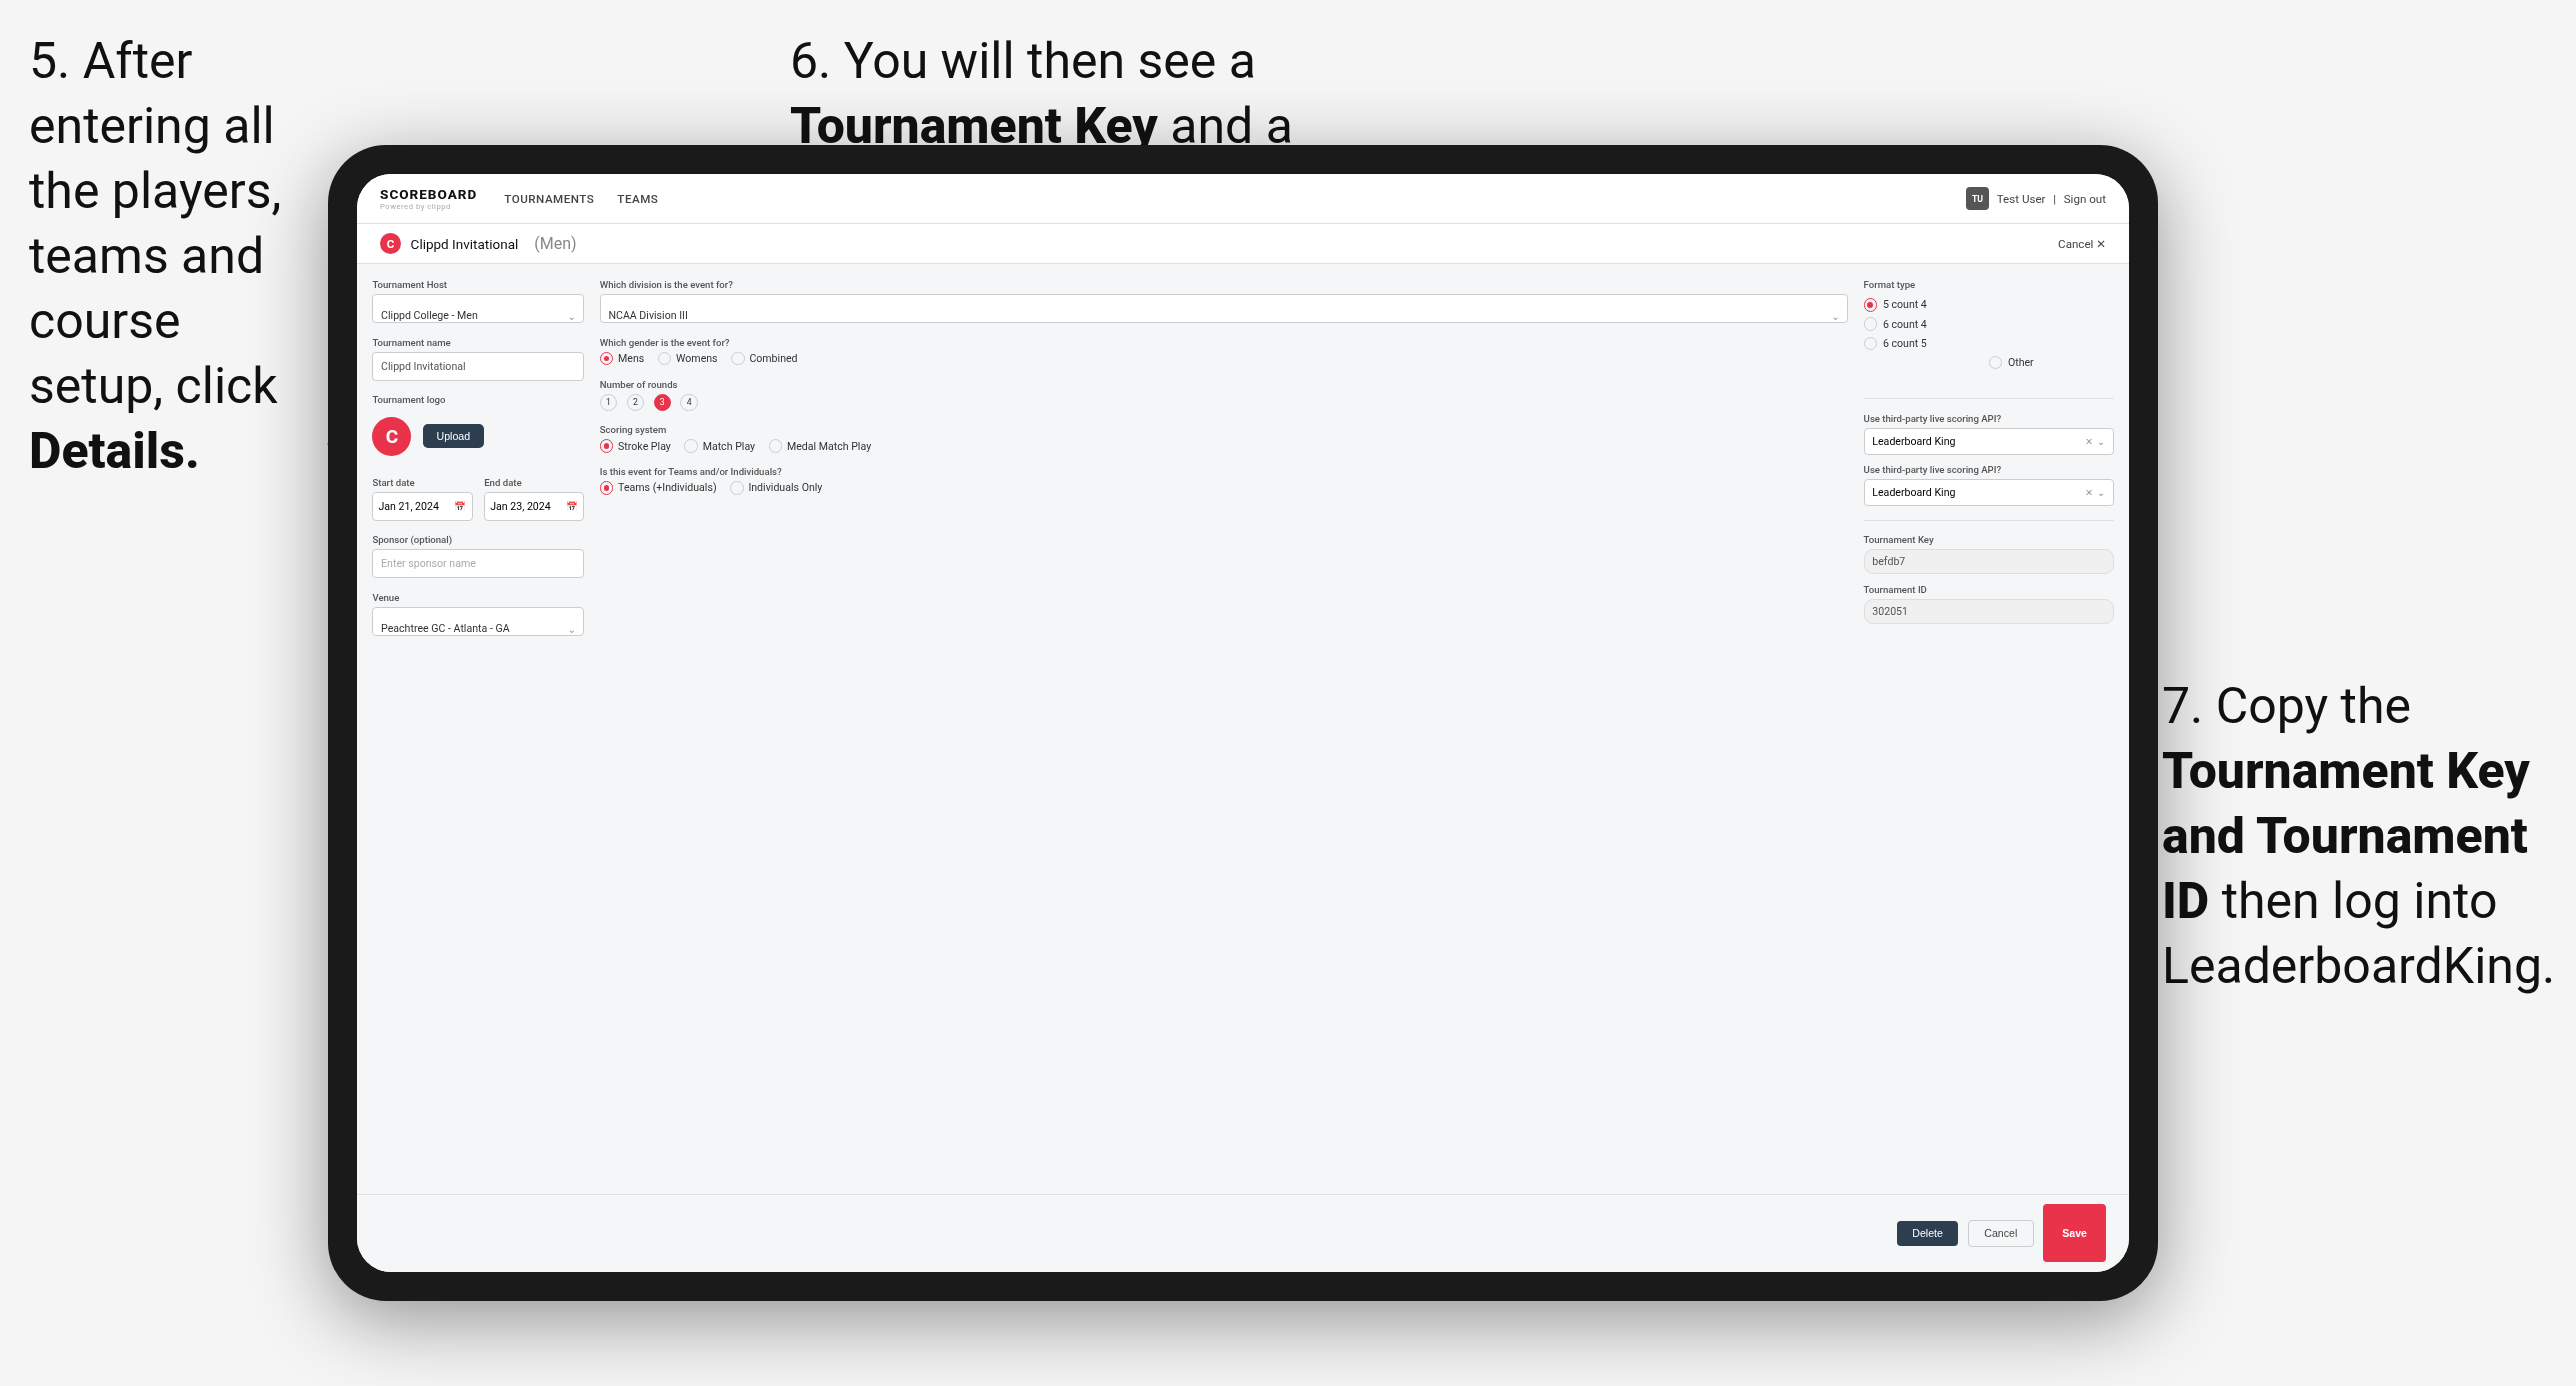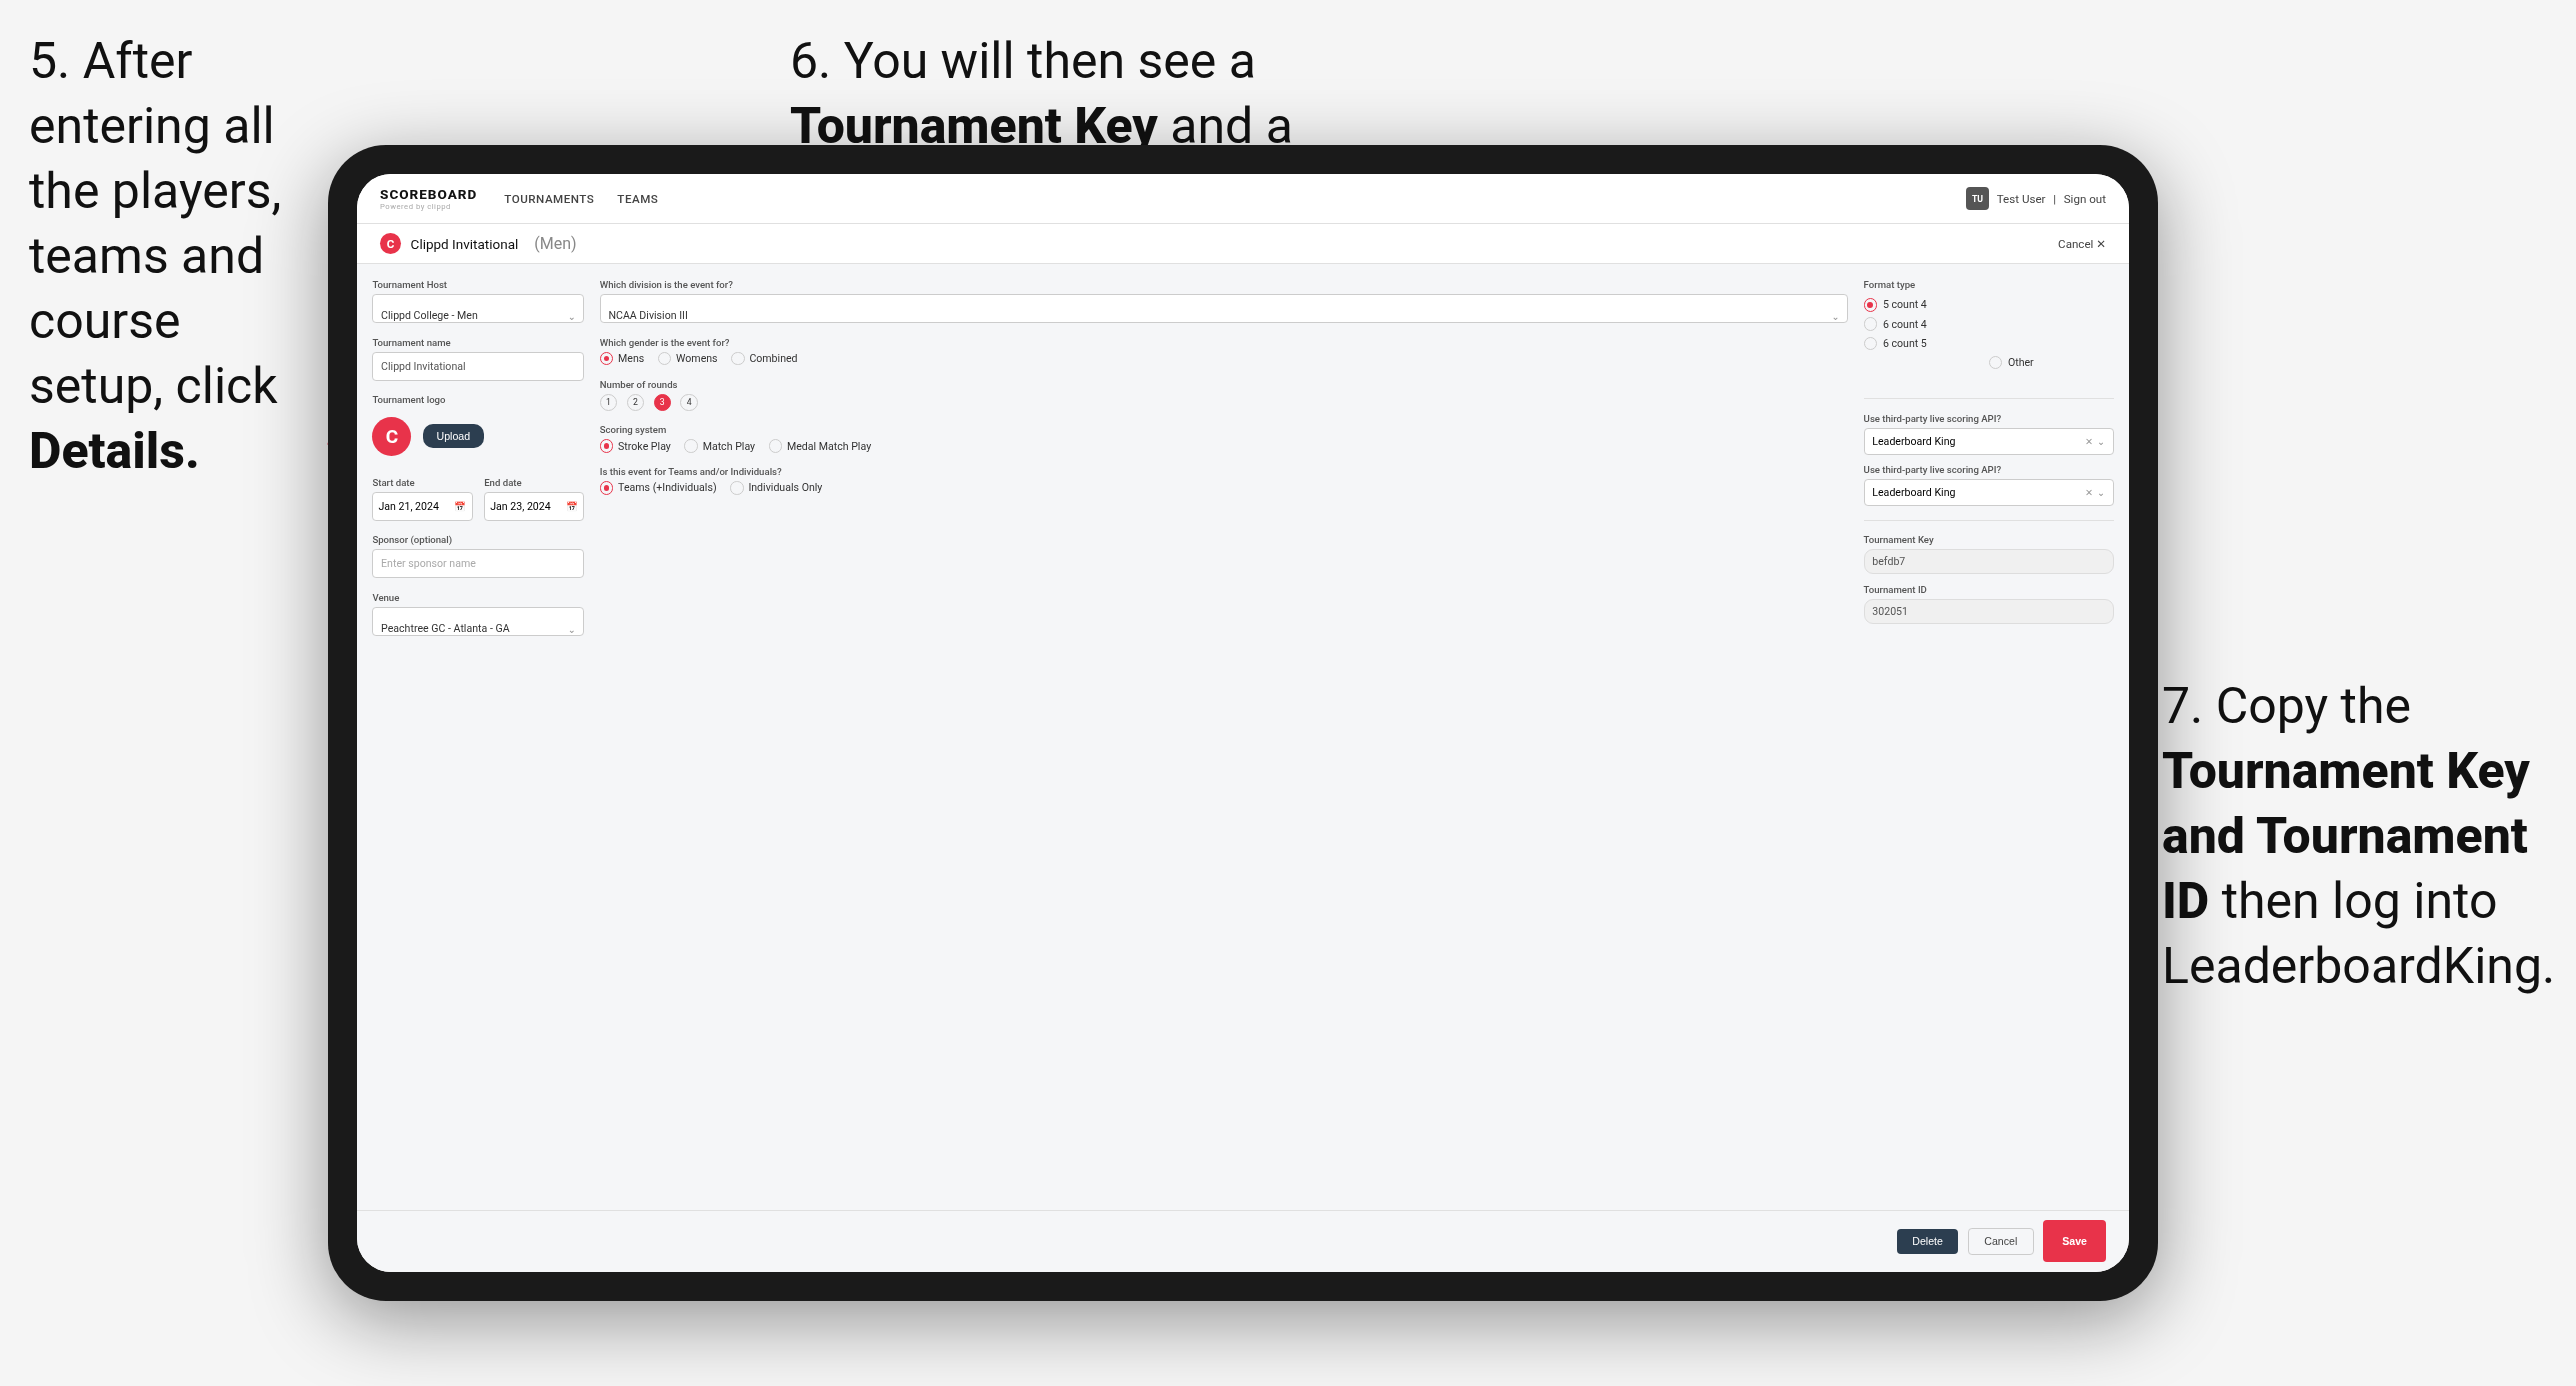--- a/index.html
+++ b/index.html
@@ -292,21 +292,21 @@
       align-items: center;
       justify-content: center;
       color: #fff;
       font-size: 19px;
       font-weight: 700;
     }
     .upload-btn {
       background: #2c3e50;
       color: #fff;
       border: none;
-      border-radius: 10px;
+      border-radius: 5px;
       padding: 5.8px 13.5px;
       font-size: 10.6px;
       cursor: pointer;
     }
 
     
     .date-row {
       display: flex;
       gap: 11.6px;
     }
@@ -442,21 +442,21 @@
       border-radius: 3.9px;
       padding: 6.7px 15.4px;
       font-size: 10.6px;
       cursor: pointer;
     }
     .btn-save {
       background: #e8334a;
       color: #fff;
       border: none;
       border-radius: 3.9px;
-      padding: 15px 19px;
+      padding: 23px 19px;
       font-size: 10.6px;
       font-weight: 600;
       cursor: pointer;
     }
 
     
     .round-options {
       display: flex;
       gap: 9.6px;
       align-items: center;

